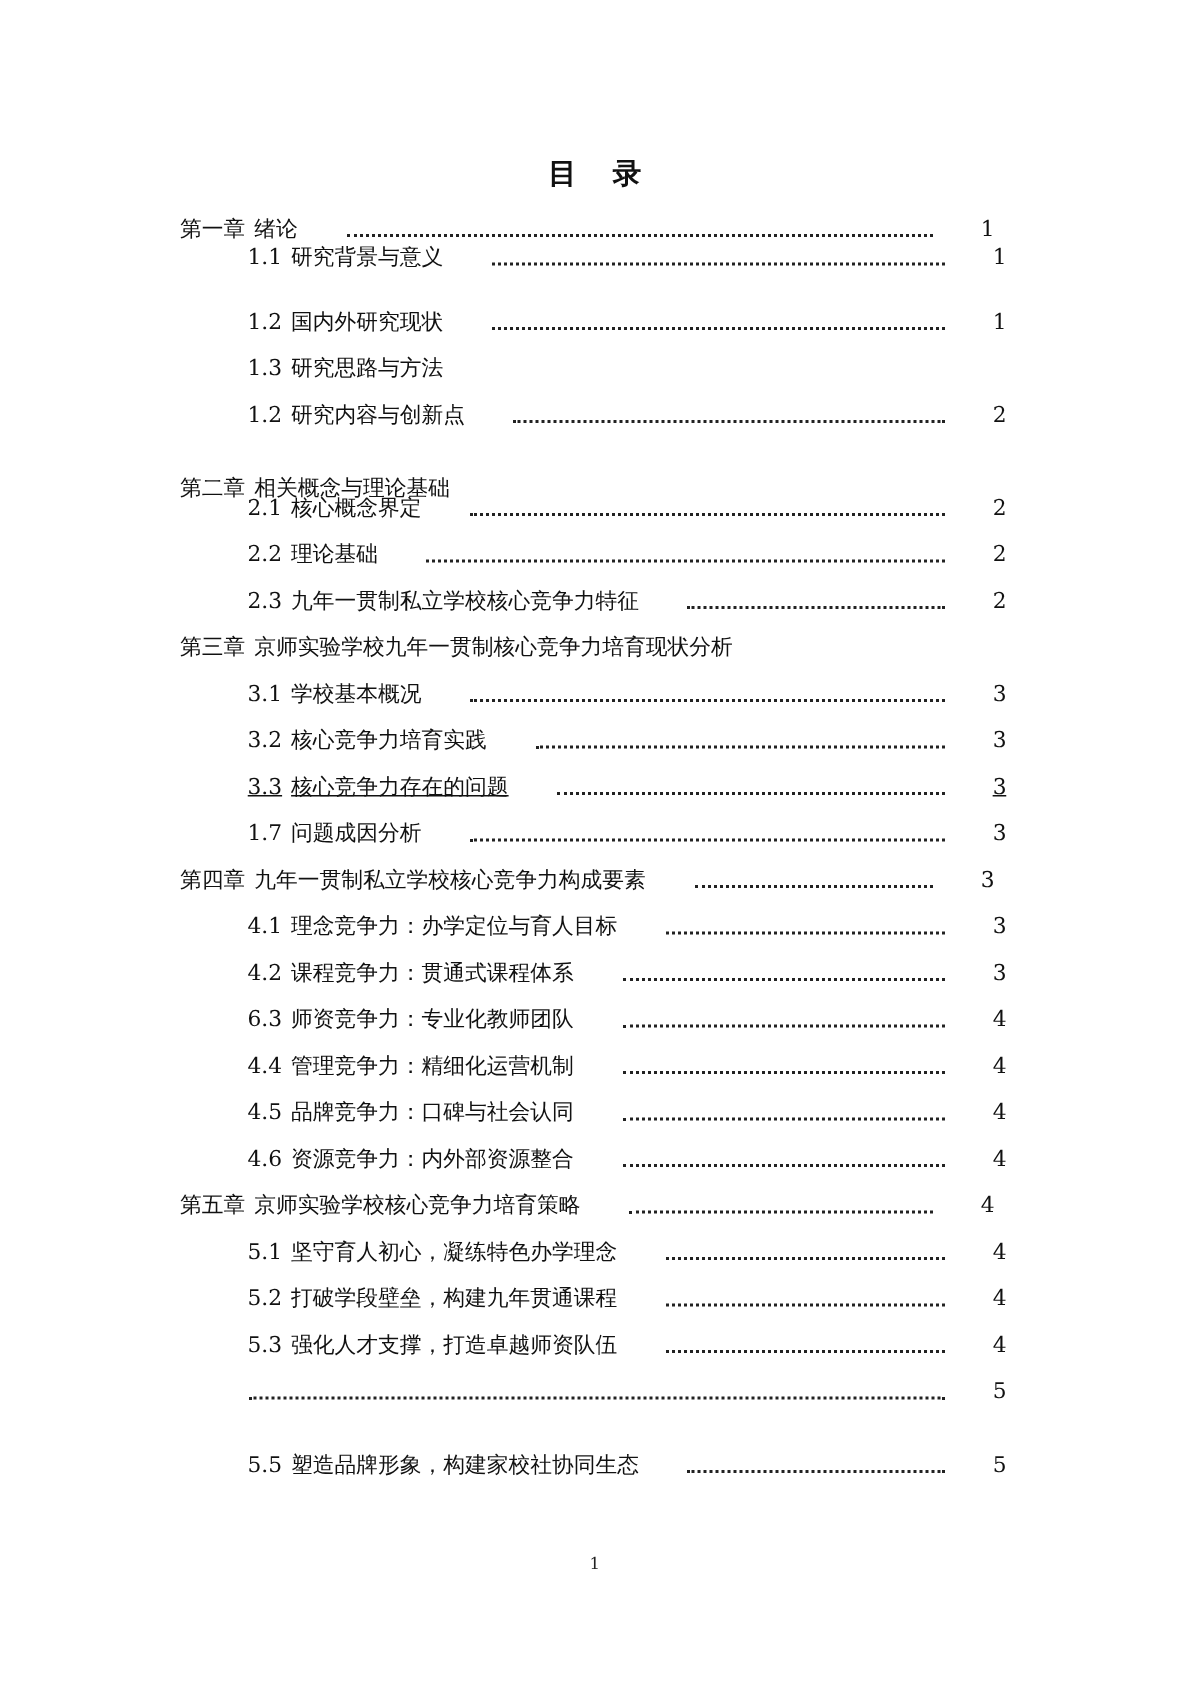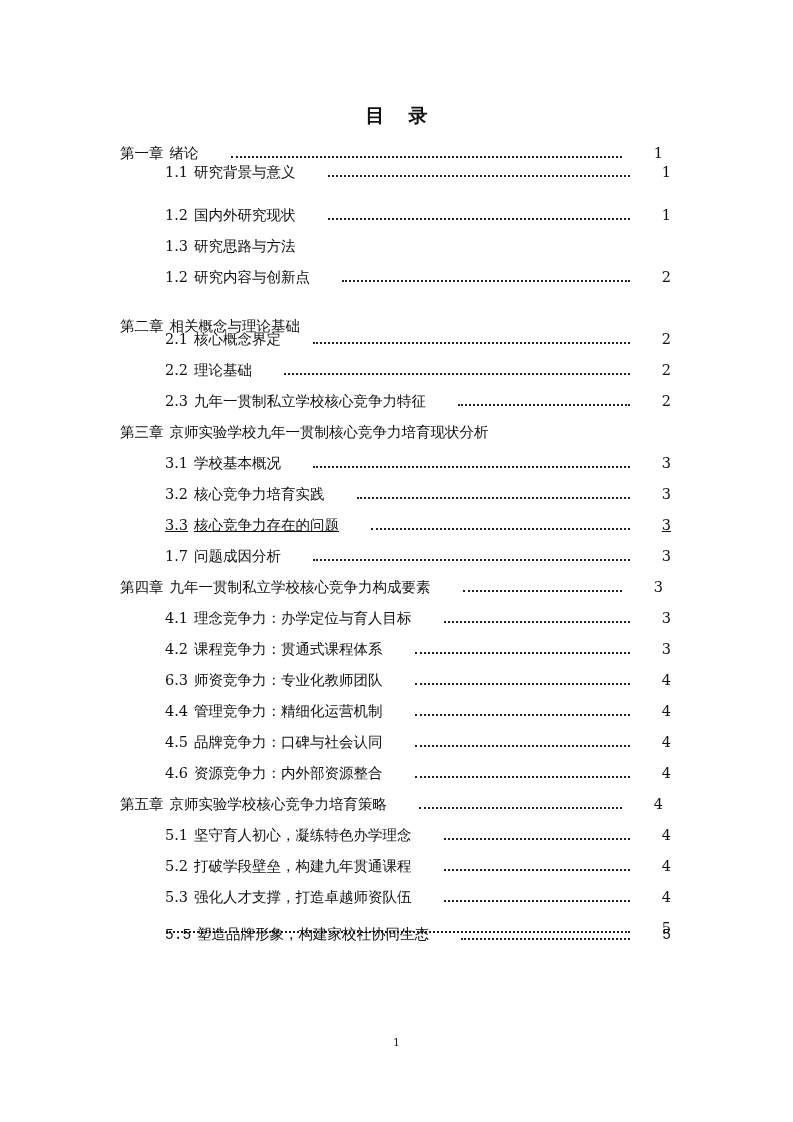--- a/index.html
+++ b/index.html
@@ -204,20 +204,20 @@
     </div>
     <div class="row section" style="top: 744px;">
       <span class="label"><span class="num">5.3</span><span class="entry-title">强化人才支撑，打造卓越师资队伍</span></span>
       <span class="leader"></span>
       <span class="page">4</span>
     </div>
     <div class="row section" style="top: 775px;">
       <span class="leader"></span>
       <span class="page">5</span>
     </div>
-    <div class="row section" style="top: 782px; font-family: Liberation Mono, monospace;">
+    <div class="row section" style="top: 824px;">
       <span class="label"><span class="num">5.5</span><span class="entry-title">塑造品牌形象，构建家校社协同生态</span></span>
       <span class="leader"></span>
       <span class="page">5</span>
     </div>
   </div>
 
 <div class="footer-page">1</div>
 
 </body></html>

